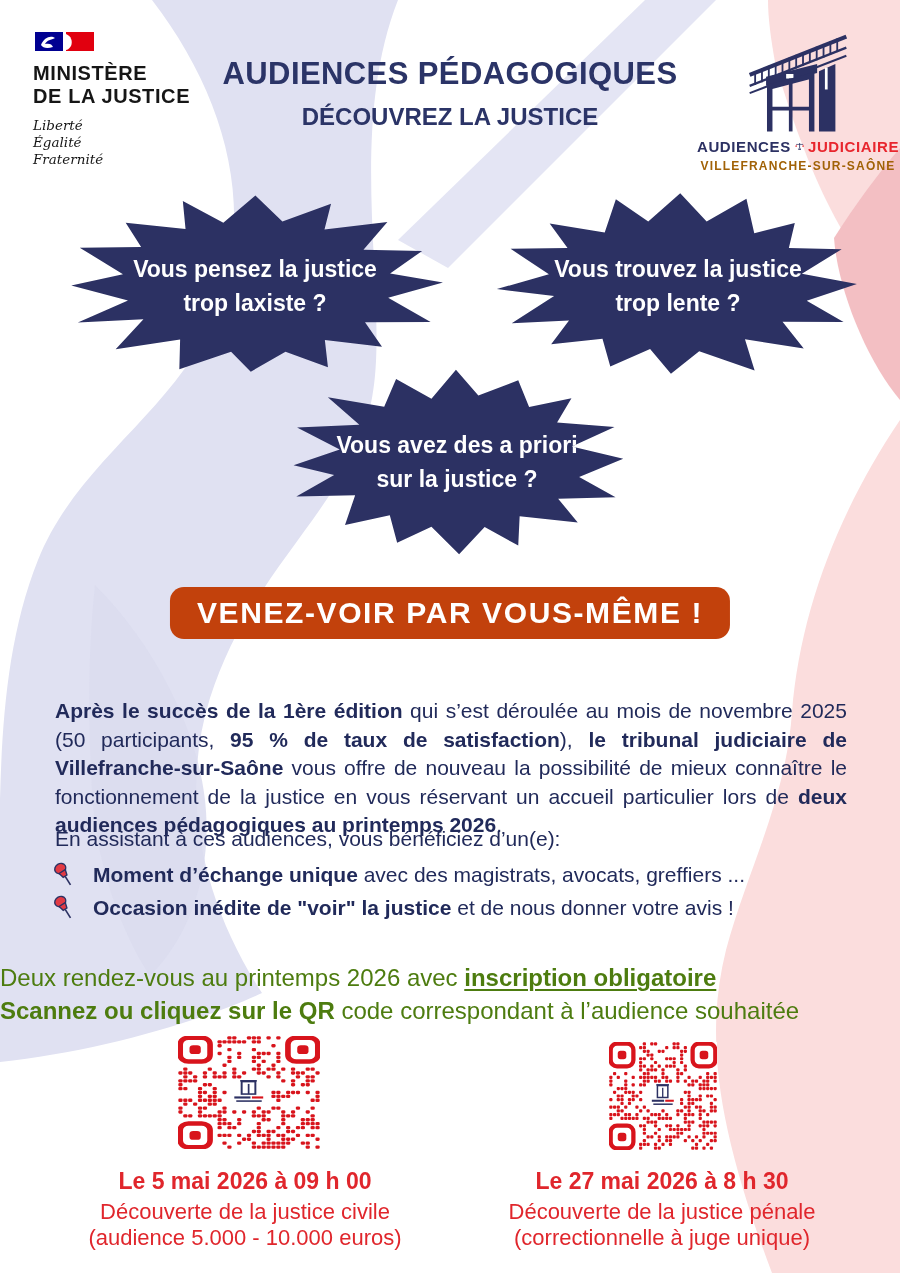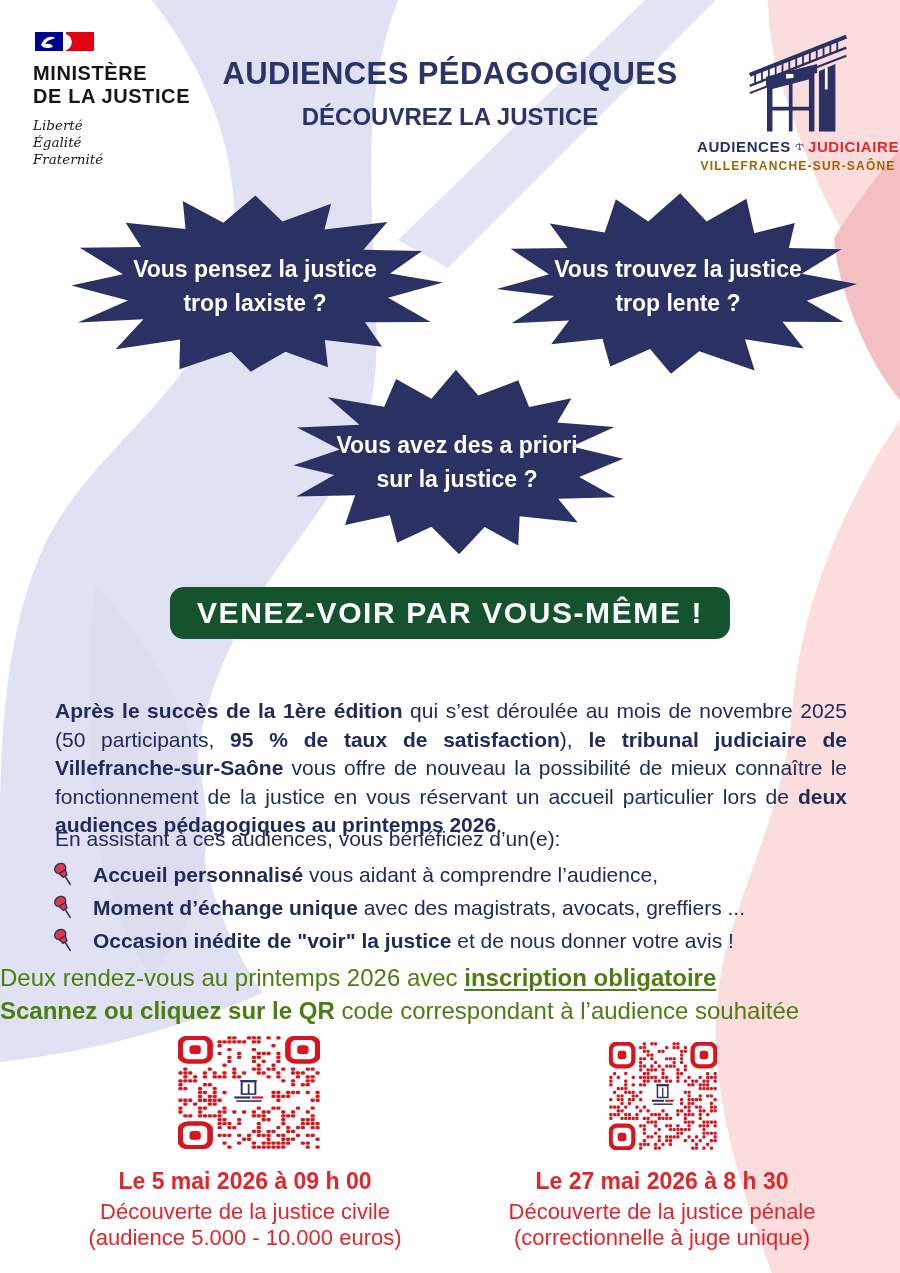--- a/index.html
+++ b/index.html
@@ -31,21 +31,21 @@
 
   
   .star{position:absolute;background:#2c3163;display:flex;align-items:center;justify-content:center;
         text-align:center;color:#fff;font-weight:700;font-size:23px;line-height:34px;}
   .star1{left:62px;top:191px;width:386px;height:189px;}
   .star2{left:492px;top:192px;width:372px;height:187px;}
   .star3{left:282px;top:366px;width:350px;height:191px;}
 
   
   .banner{position:absolute;top:587px;left:50%;transform:translateX(-50%);
-          background:#14532d;color:#fff;font-weight:800;font-size:30px;letter-spacing:1.6px;
+          background:#c2410c;color:#fff;font-weight:800;font-size:30px;letter-spacing:1.6px;
           padding:9px 27px;border-radius:14px;white-space:nowrap;}
 
   
   .par{position:absolute;left:55px;top:676px;width:792px;font-size:21px;line-height:28.5px;
        color:#212a5a;text-align:justify;}
   .rich b{font-weight:700;}
   .rich .u{text-decoration:underline;text-decoration-thickness:2px;text-underline-offset:3px;}
 
   .ben-intro{position:absolute;left:55px;top:827px;font-size:21px;color:#212a5a;}
   .benefits{position:absolute;left:50px;top:858px;list-style:none;margin:0;padding:0;}
@@ -173,30 +173,20 @@
       <span>sur la justice ?</span>
     </div>
   </div>
 
   <div class="banner">VENEZ-VOIR PAR VOUS-MÊME !</div>
 
   <p class="par rich"><b>Après le succès de la 1ère édition</b><span> qui s’est déroulée au mois de novembre 2025 (50 participants, </span><b>95 % de taux de satisfaction</b><span>), </span><b>le tribunal judiciaire de Villefranche-sur-Saône</b><span> vous offre de nouveau la possibilité de mieux connaître le fonctionnement de la justice en vous réservant un accueil particulier lors de </span><b>deux audiences pédagogiques au printemps 2026</b><span>.</span></p>
 
   <div class="ben-intro">En assistant à ces audiences, vous bénéficiez d’un(e):</div>
   <ul class="benefits">
-    <li>
-      <svg class="pin" viewBox="0 0 32 32">
-        <g transform="rotate(-32 16 16)">
-          <ellipse cx="16" cy="8" rx="6.6" ry="5.6" fill="#e23a44" stroke="#2b3163" stroke-width="1.6"></ellipse>
-          <path d="M11.8,12 L20.2,12 L18.5,18.3 L13.5,18.3 Z" fill="#e23a44" stroke="#2b3163" stroke-width="1.6"></path>
-          <line x1="16" y1="18.5" x2="16" y2="30" stroke="#2b3163" stroke-width="1.9"></line>
-        </g>
-      </svg>
-      <span class="rich"><b>Accueil personnalisé</b><span> vous aidant à comprendre l’audience,</span></span>
-    </li>
     <li>
       <svg class="pin" viewBox="0 0 32 32">
         <g transform="rotate(-32 16 16)">
           <ellipse cx="16" cy="8" rx="6.6" ry="5.6" fill="#e23a44" stroke="#2b3163" stroke-width="1.6"></ellipse>
           <path d="M11.8,12 L20.2,12 L18.5,18.3 L13.5,18.3 Z" fill="#e23a44" stroke="#2b3163" stroke-width="1.6"></path>
           <line x1="16" y1="18.5" x2="16" y2="30" stroke="#2b3163" stroke-width="1.9"></line>
         </g>
       </svg>
       <span class="rich"><b>Moment d’échange unique</b><span> avec des magistrats, avocats, greffiers ...</span></span>
     </li>

